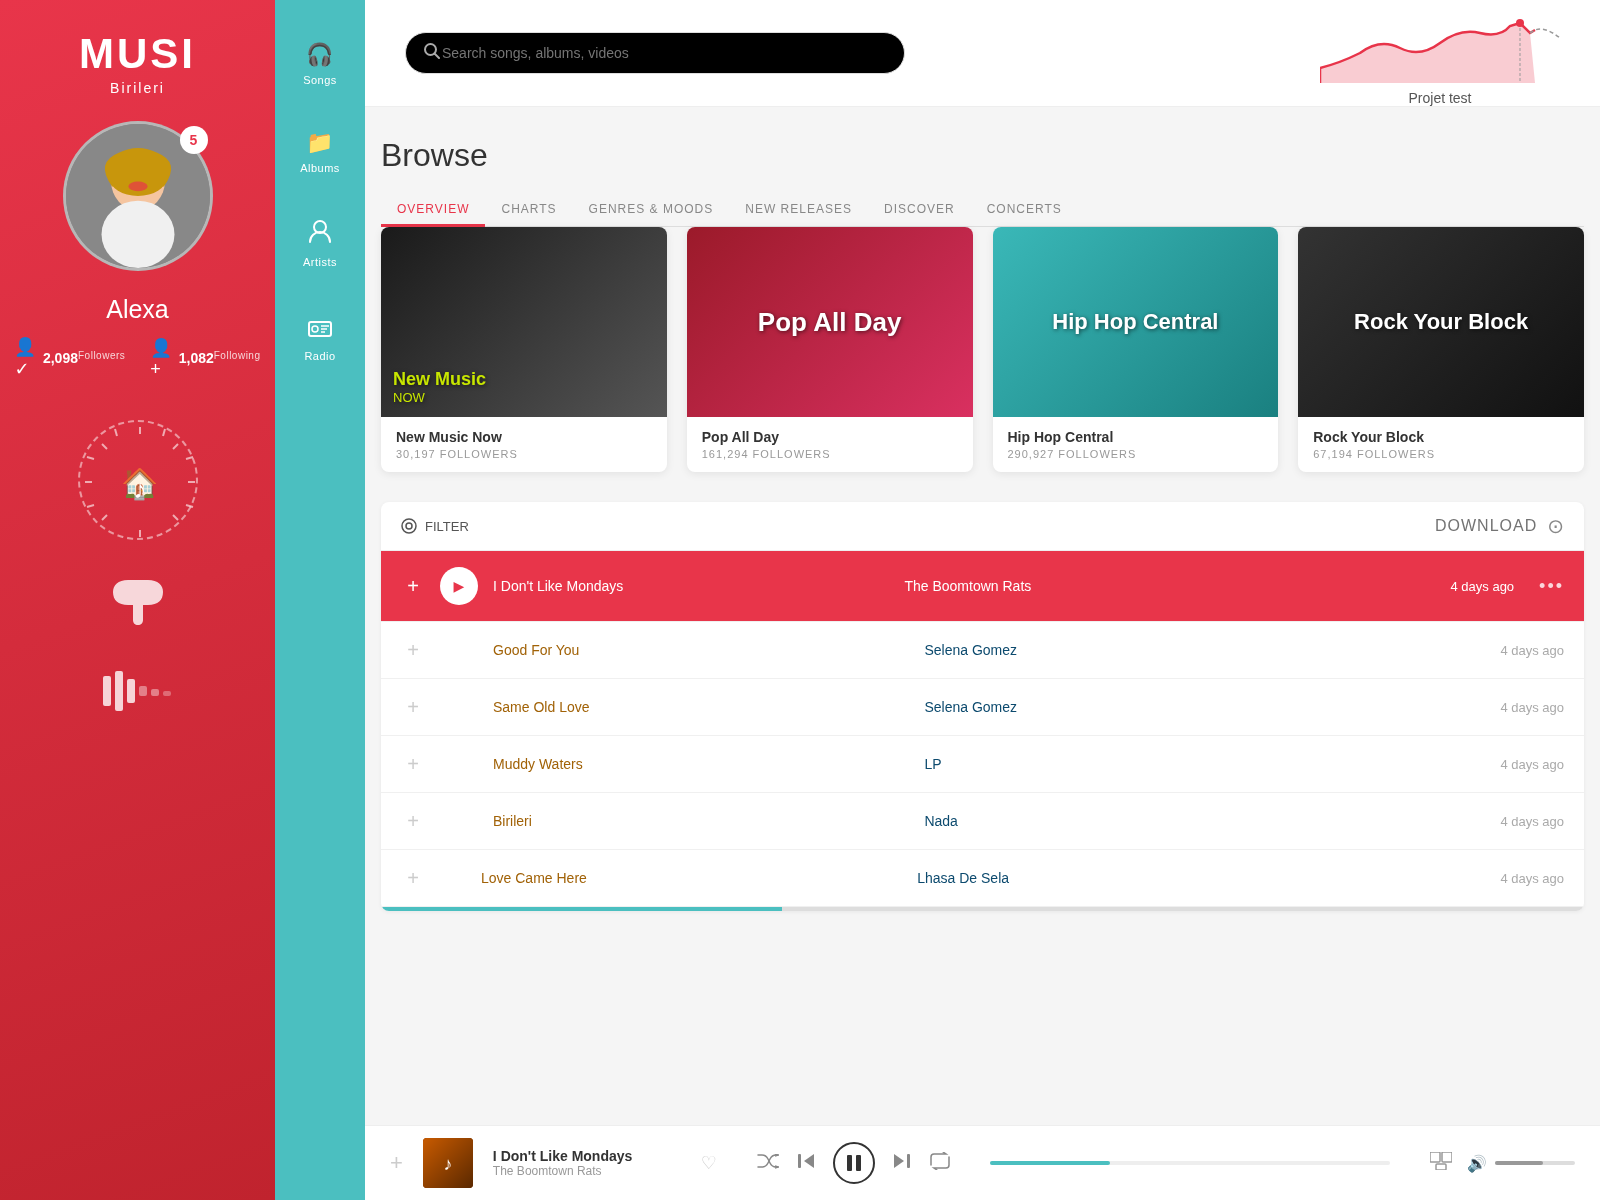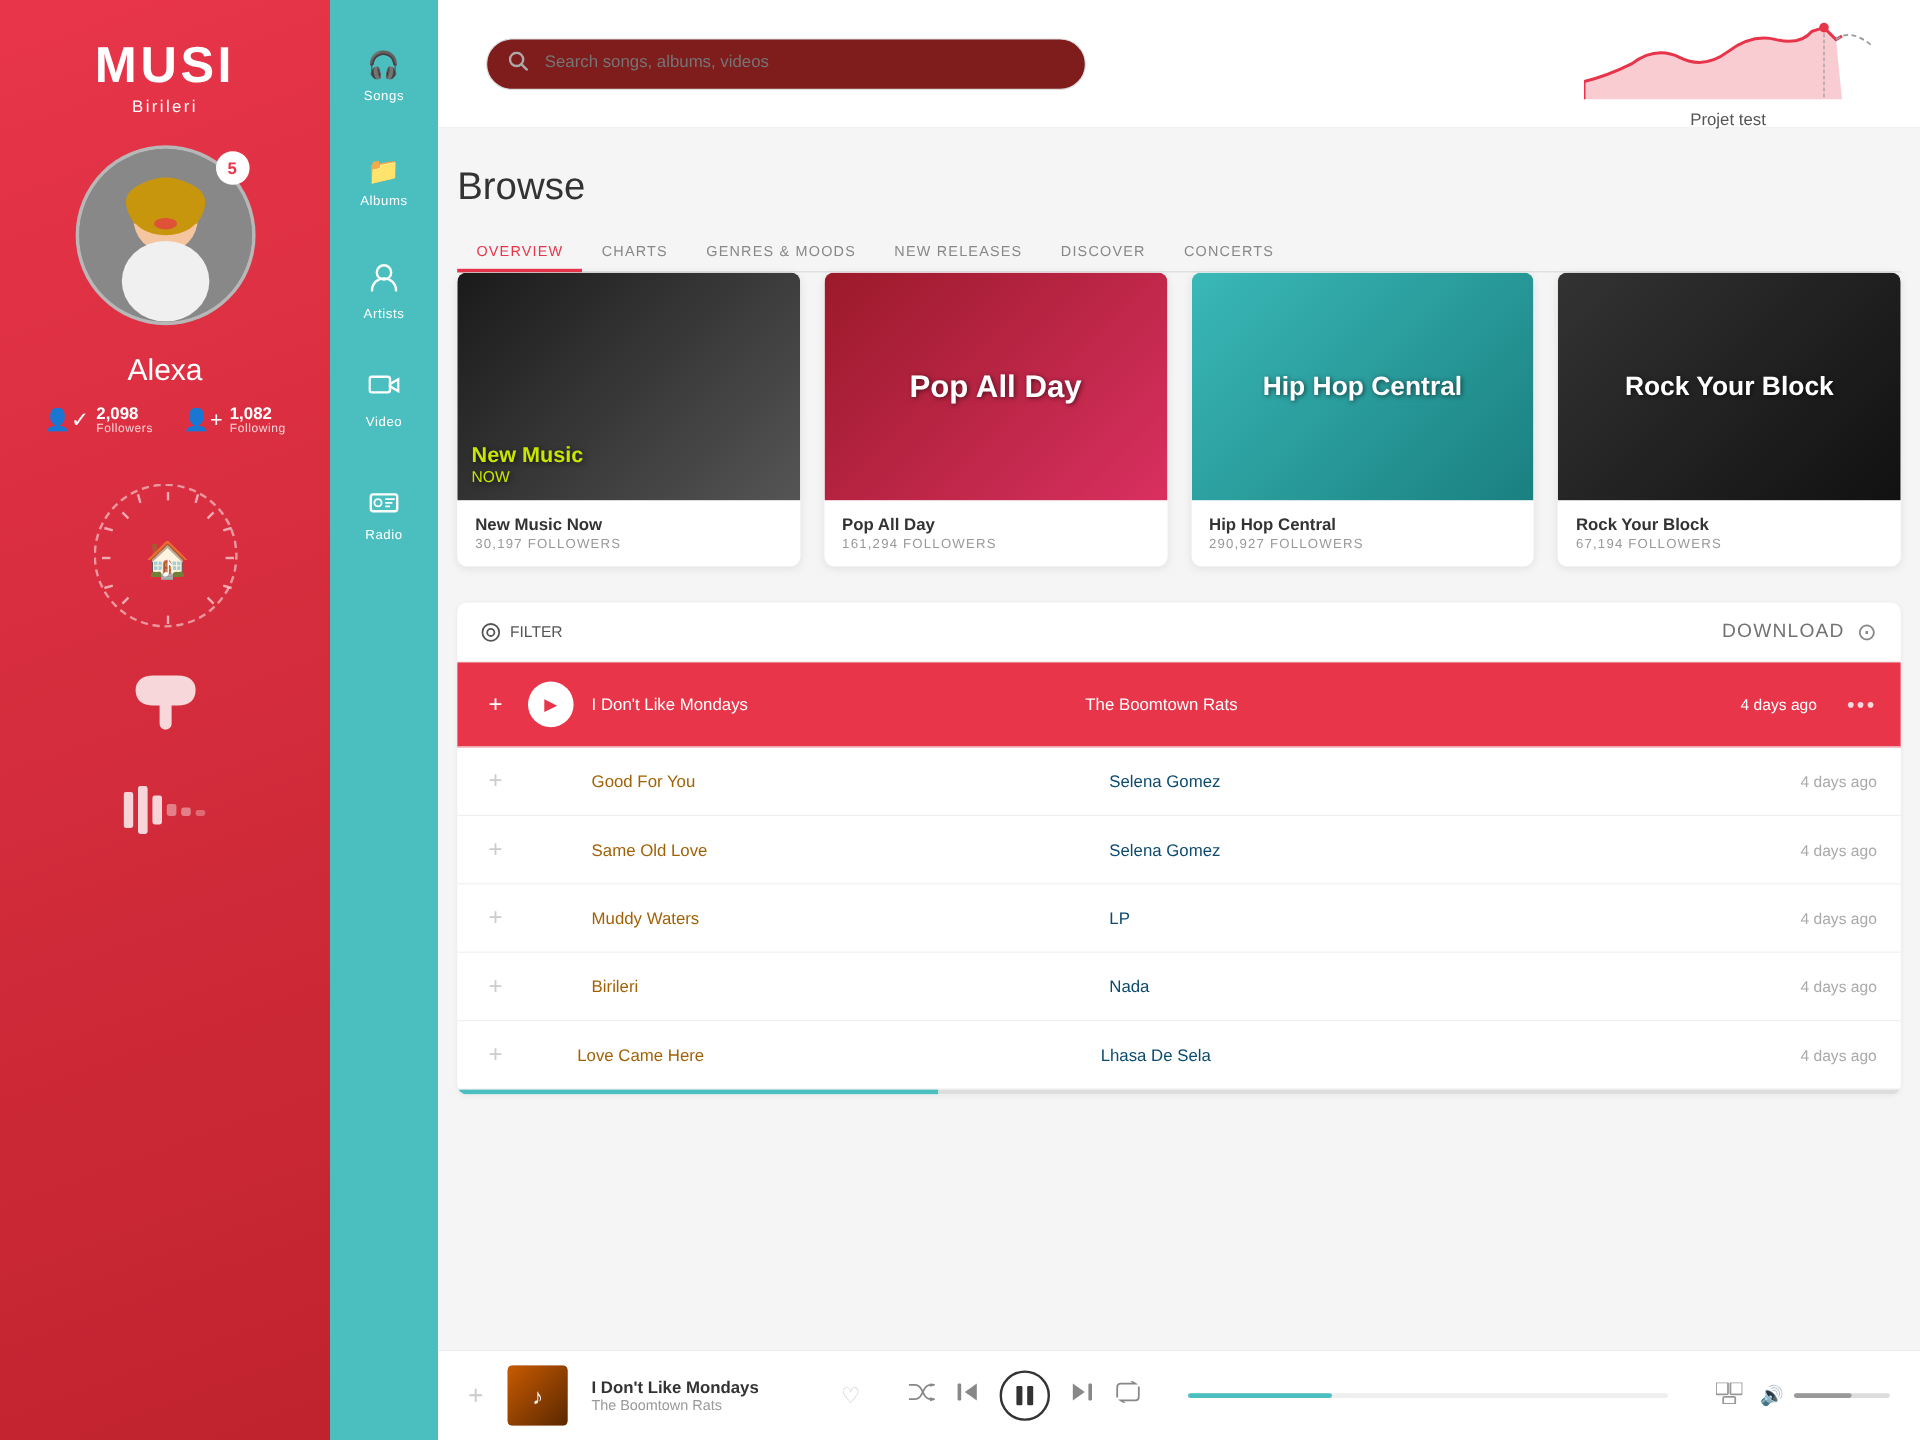--- a/index.html
+++ b/index.html
@@ -34,21 +34,21 @@
       position: absolute; top: 5px; right: 5px;
       background: white; color: #e8354a;
       border-radius: 50%; width: 28px; height: 28px;
       display: flex; align-items: center; justify-content: center;
       font-weight: 700; font-size: 14px;
     }
     .user-name { margin-top: 24px; font-size: 25px; font-weight: 400; }
     .user-stats { display: flex; gap: 25px; margin-top: 12px; }
     .stat { display: flex; align-items: center; gap: 6px; }
     .stat-icon { font-size: 18px; }
-    .stat-info { display: flex; flex-direction: column; }
+    .stat-info { display: flex; }
     .stat-count { font-size: 14px; font-weight: 700; }
     .stat-label { font-size: 10px; opacity: 0.8; letter-spacing: 0.5px; }
 
     .home-icon-wrap { margin-top: 40px; position: relative; width: 120px; height: 120px; }
     .clock-circle {
       width: 120px; height: 120px; border-radius: 50%;
       border: 2px dashed rgba(255,255,255,0.5);
       display: flex; align-items: center; justify-content: center;
       position: relative;
     }
@@ -89,24 +89,24 @@
     .header {
       background: white;
       padding: 18px 40px;
       display: flex;
       align-items: center;
       justify-content: space-between;
       border-bottom: 1px solid #eee;
     }
     .search-wrap {
       flex: 1; max-width: 500px;
-      display: flex; align-items: flex-start;
+      display: flex; align-items: center;
       border: 1px solid #ddd; border-radius: 25px;
-      padding: 10px 18px; gap: 14px;
-      background: #7f1d1d;
+      padding: 10px 18px; gap: 2px;
+      background: #000000;
     }
     .search-icon-wrap { color: #aaa; font-size: 16px; }
     .search-input {
       border: none; outline: none; font-size: 14px; color: #999;
       width: 100%; background: transparent;
     }
     .projet-wrap { display: flex; align-items: center; gap: 15px; }
     .projet-chart { position: relative; width: 240px; height: 70px; }
     .projet-label { font-size: 14px; color: #555; text-align: center; margin-top: 3px; }
 
@@ -320,29 +320,20 @@
       <span class="nav-item-label">Albums</span>
     </div>
     <div class="nav-item">
       <span class="nav-item-icon">
         <svg width="26" height="26" viewBox="0 0 26 26" fill="none">
           <circle cx="13" cy="9" r="6" stroke="white" stroke-width="2" fill="none"></circle>
           <path d="M3 24 C3 18 8 14 13 14 C18 14 23 18 23 24" stroke="white" stroke-width="2" fill="none" stroke-linecap="round"></path>
         </svg>
       </span>
       <span class="nav-item-label">Artists</span>
-    </div>
-    <div class="nav-item">
-      <span class="nav-item-icon">
-        <svg width="26" height="22" viewBox="0 0 26 22" fill="none">
-          <rect x="1" y="2" width="17" height="13" rx="2" stroke="white" stroke-width="2" fill="none"></rect>
-          <path d="M18 8 L25 4 L25 14 L18 10 Z" stroke="white" stroke-width="2" fill="none"></path>
-        </svg>
-      </span>
-      <span class="nav-item-label">Video</span>
     </div>
     <div class="nav-item">
       <span class="nav-item-icon">
         <svg width="26" height="26" viewBox="0 0 26 26" fill="none">
           <rect x="2" y="10" width="22" height="14" rx="2" stroke="white" stroke-width="2" fill="none"></rect>
           <circle cx="8" cy="17" r="3" stroke="white" stroke-width="1.5" fill="none"></circle>
           <line x1="14" y1="14" x2="22" y2="14" stroke="white" stroke-width="1.5"></line>
           <line x1="14" y1="17" x2="20" y2="17" stroke="white" stroke-width="1.5"></line>
           <line x1="14" y1="20" x2="18" y2="20" stroke="white" stroke-width="1.5"></line>
         </svg>

